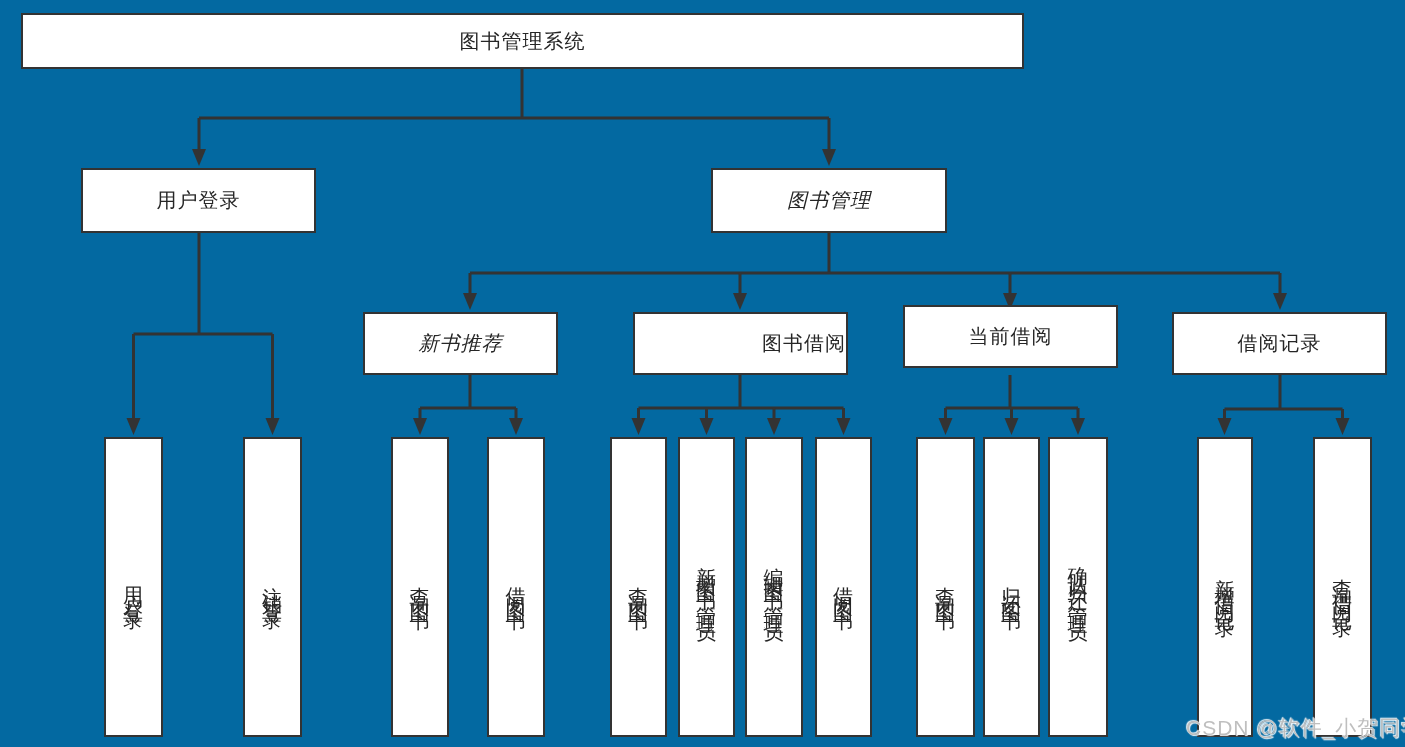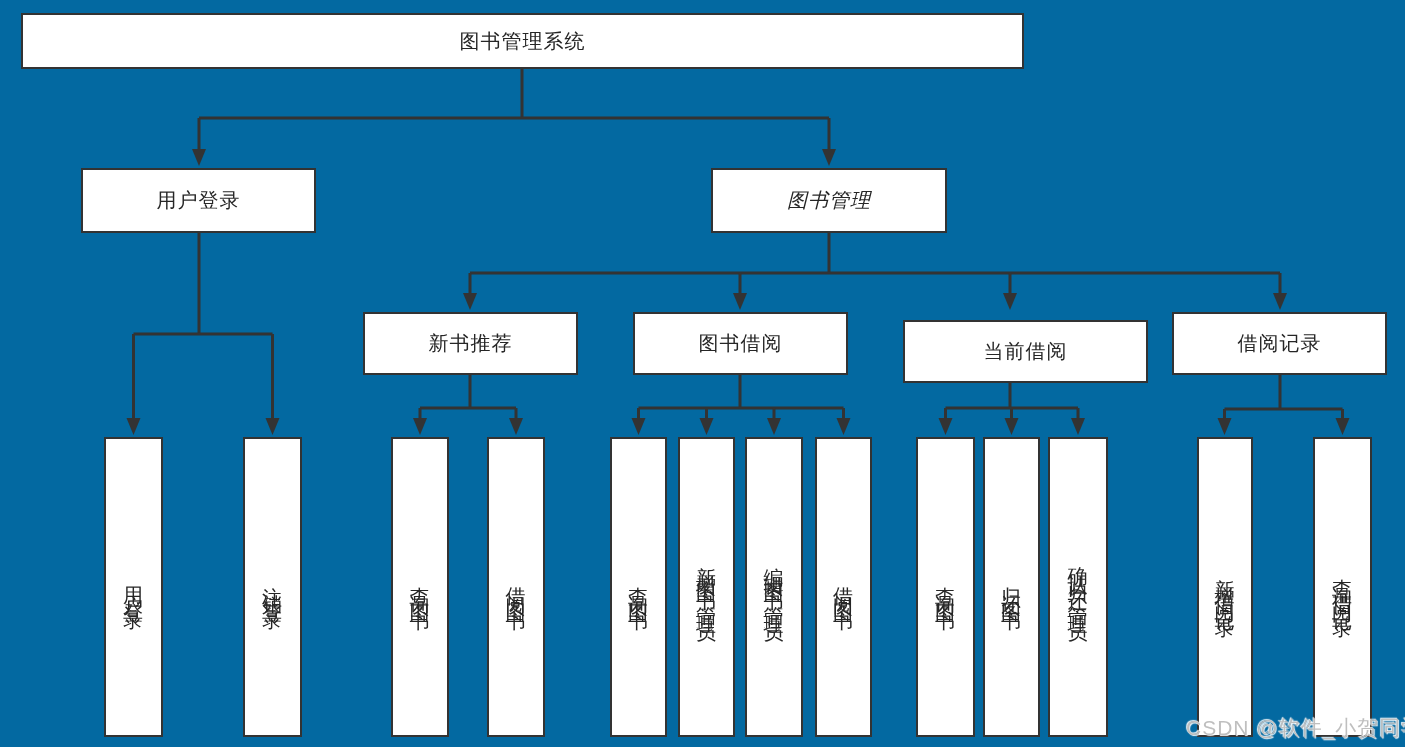--- a/index.html
+++ b/index.html
@@ -115,27 +115,27 @@
     <span>图书管理系统</span>
   </div>
 
   <div class="hbox" style="left:81px;top:168px;width:235px;height:65px;">
     <span>用户登录</span>
   </div>
   <div class="hbox" style="left:711px;top:168px;width:236px;height:65px;font-style:italic;">
     <span>图书管理</span>
   </div>
 
-  <div class="hbox" style="left:363px;top:312px;width:215px;height:63px;">
+  <div class="hbox" style="left:363px;top:312px;width:195px;height:63px;font-style:italic;">
     <span>新书推荐</span>
   </div>
-  <div class="hbox" style="left:633px;top:312px;width:215px;height:63px;">
+  <div class="hbox" style="left:633px;top:312px;width:215px;height:63px;justify-content:flex-end;">
     <span>图书借阅</span>
   </div>
-  <div class="hbox" style="left:903px;top:320px;width:245px;height:63px;">
+  <div class="hbox" style="left:903px;top:305px;width:215px;height:63px;">
     <span>当前借阅</span>
   </div>
   <div class="hbox" style="left:1172px;top:312px;width:215px;height:63px;">
     <span>借阅记录</span>
   </div>
 
   <div class="vbox" style="left:104px;width:59px;">
     <span class="vtext">用户登录</span>
   </div>
   <div class="vbox" style="left:243px;width:59px;">

